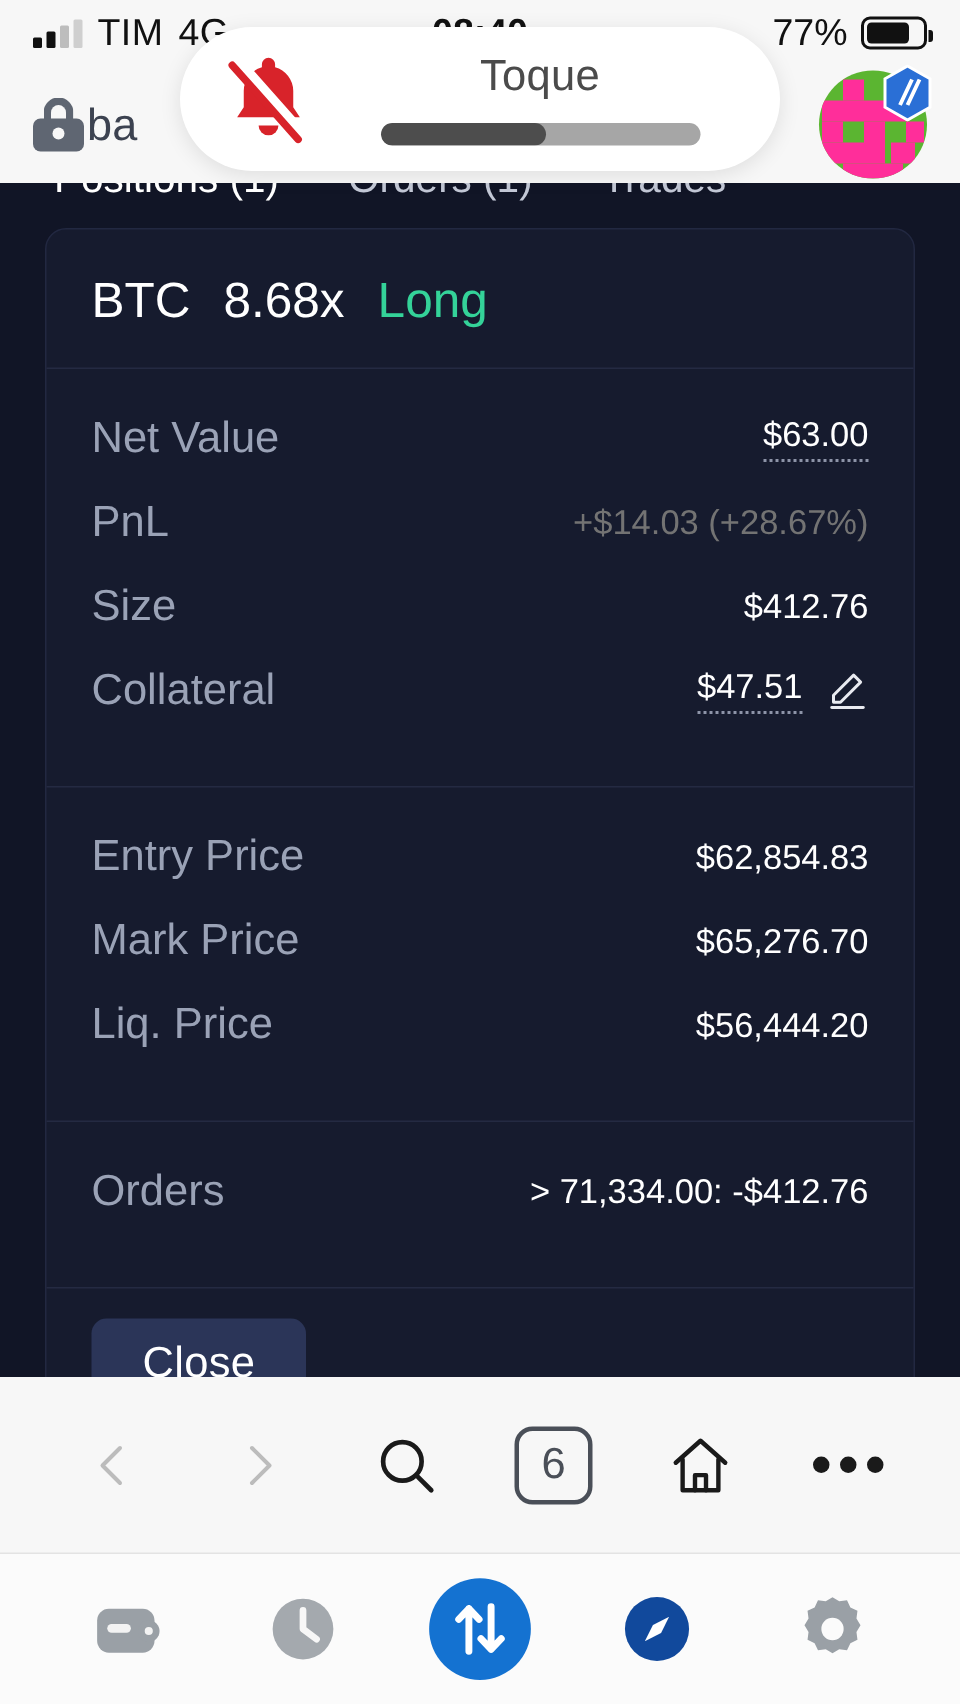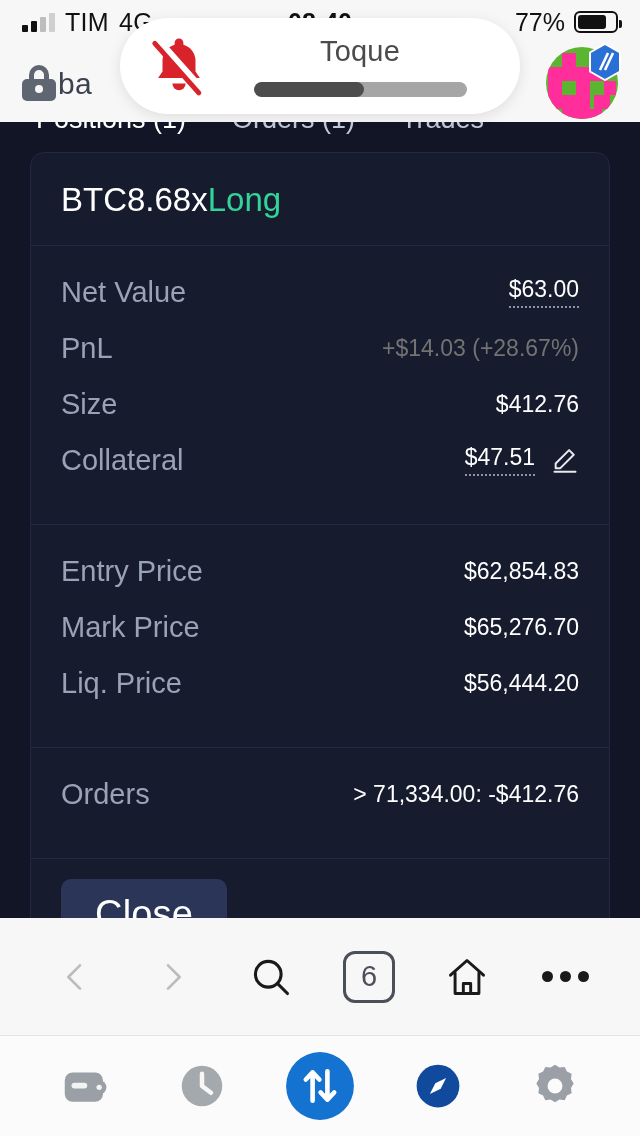--- a/index.html
+++ b/index.html
@@ -109,39 +109,39 @@
   .tab.active { color:#fff; }
 
   .card {
     margin:22px 30px 0 30px;
     background:#161b2e;
     border:1px solid #222841;
     border-radius:14px;
   }
   .card-head {
     padding:28px 30px 26px 30px;
-    display:flex; align-items:baseline; 
+    display:flex; align-items:baseline; gap:22px;
     border-bottom:1px solid #242a42;
     text-align:center;
   }
   .sym { font-size:33px; color:#ffffff; }
   .lev { font-size:33px; color:#ffffff; }
   .side { font-size:33px; color:#34d399; }
 
   .sect { padding:18px 30px 36px 30px; border-bottom:1px solid #242a42; }
   .row { display:flex; align-items:center; justify-content:space-between; height:56px; }
   .lab { font-size:29px; color:#9aa2b6; }
   .val { font-size:23px; color:#ffffff; display:flex; align-items:center; gap:16px; }
   .val.pos { color:#737373; }
   .dotted { border-bottom:2px dotted #8d94a8; padding-bottom:3px; }
   .pencil { width:28px; height:28px; }
   .actions { display:flex; gap:24px; padding:20px 30px 40px 30px; }
   .btn {
     background:#2b3558; color:#fff; border:none; border-radius:10px;
-    font-size:38px; font-family:"Liberation Sans", sans-serif;
+    font-size:29px; font-family:"Liberation Sans", sans-serif;
     padding:14px 34px; cursor:pointer; letter-spacing:.2px;
   }
 
   
   .bottom-chrome {
     position:absolute; left:0; top:918px; width:640px; height:118px;
     background:#f7f7f7;
     display:flex; align-items:center; justify-content:space-around;
     padding:0 26px; z-index:5;
     border-bottom:1px solid #e3e3e3;

